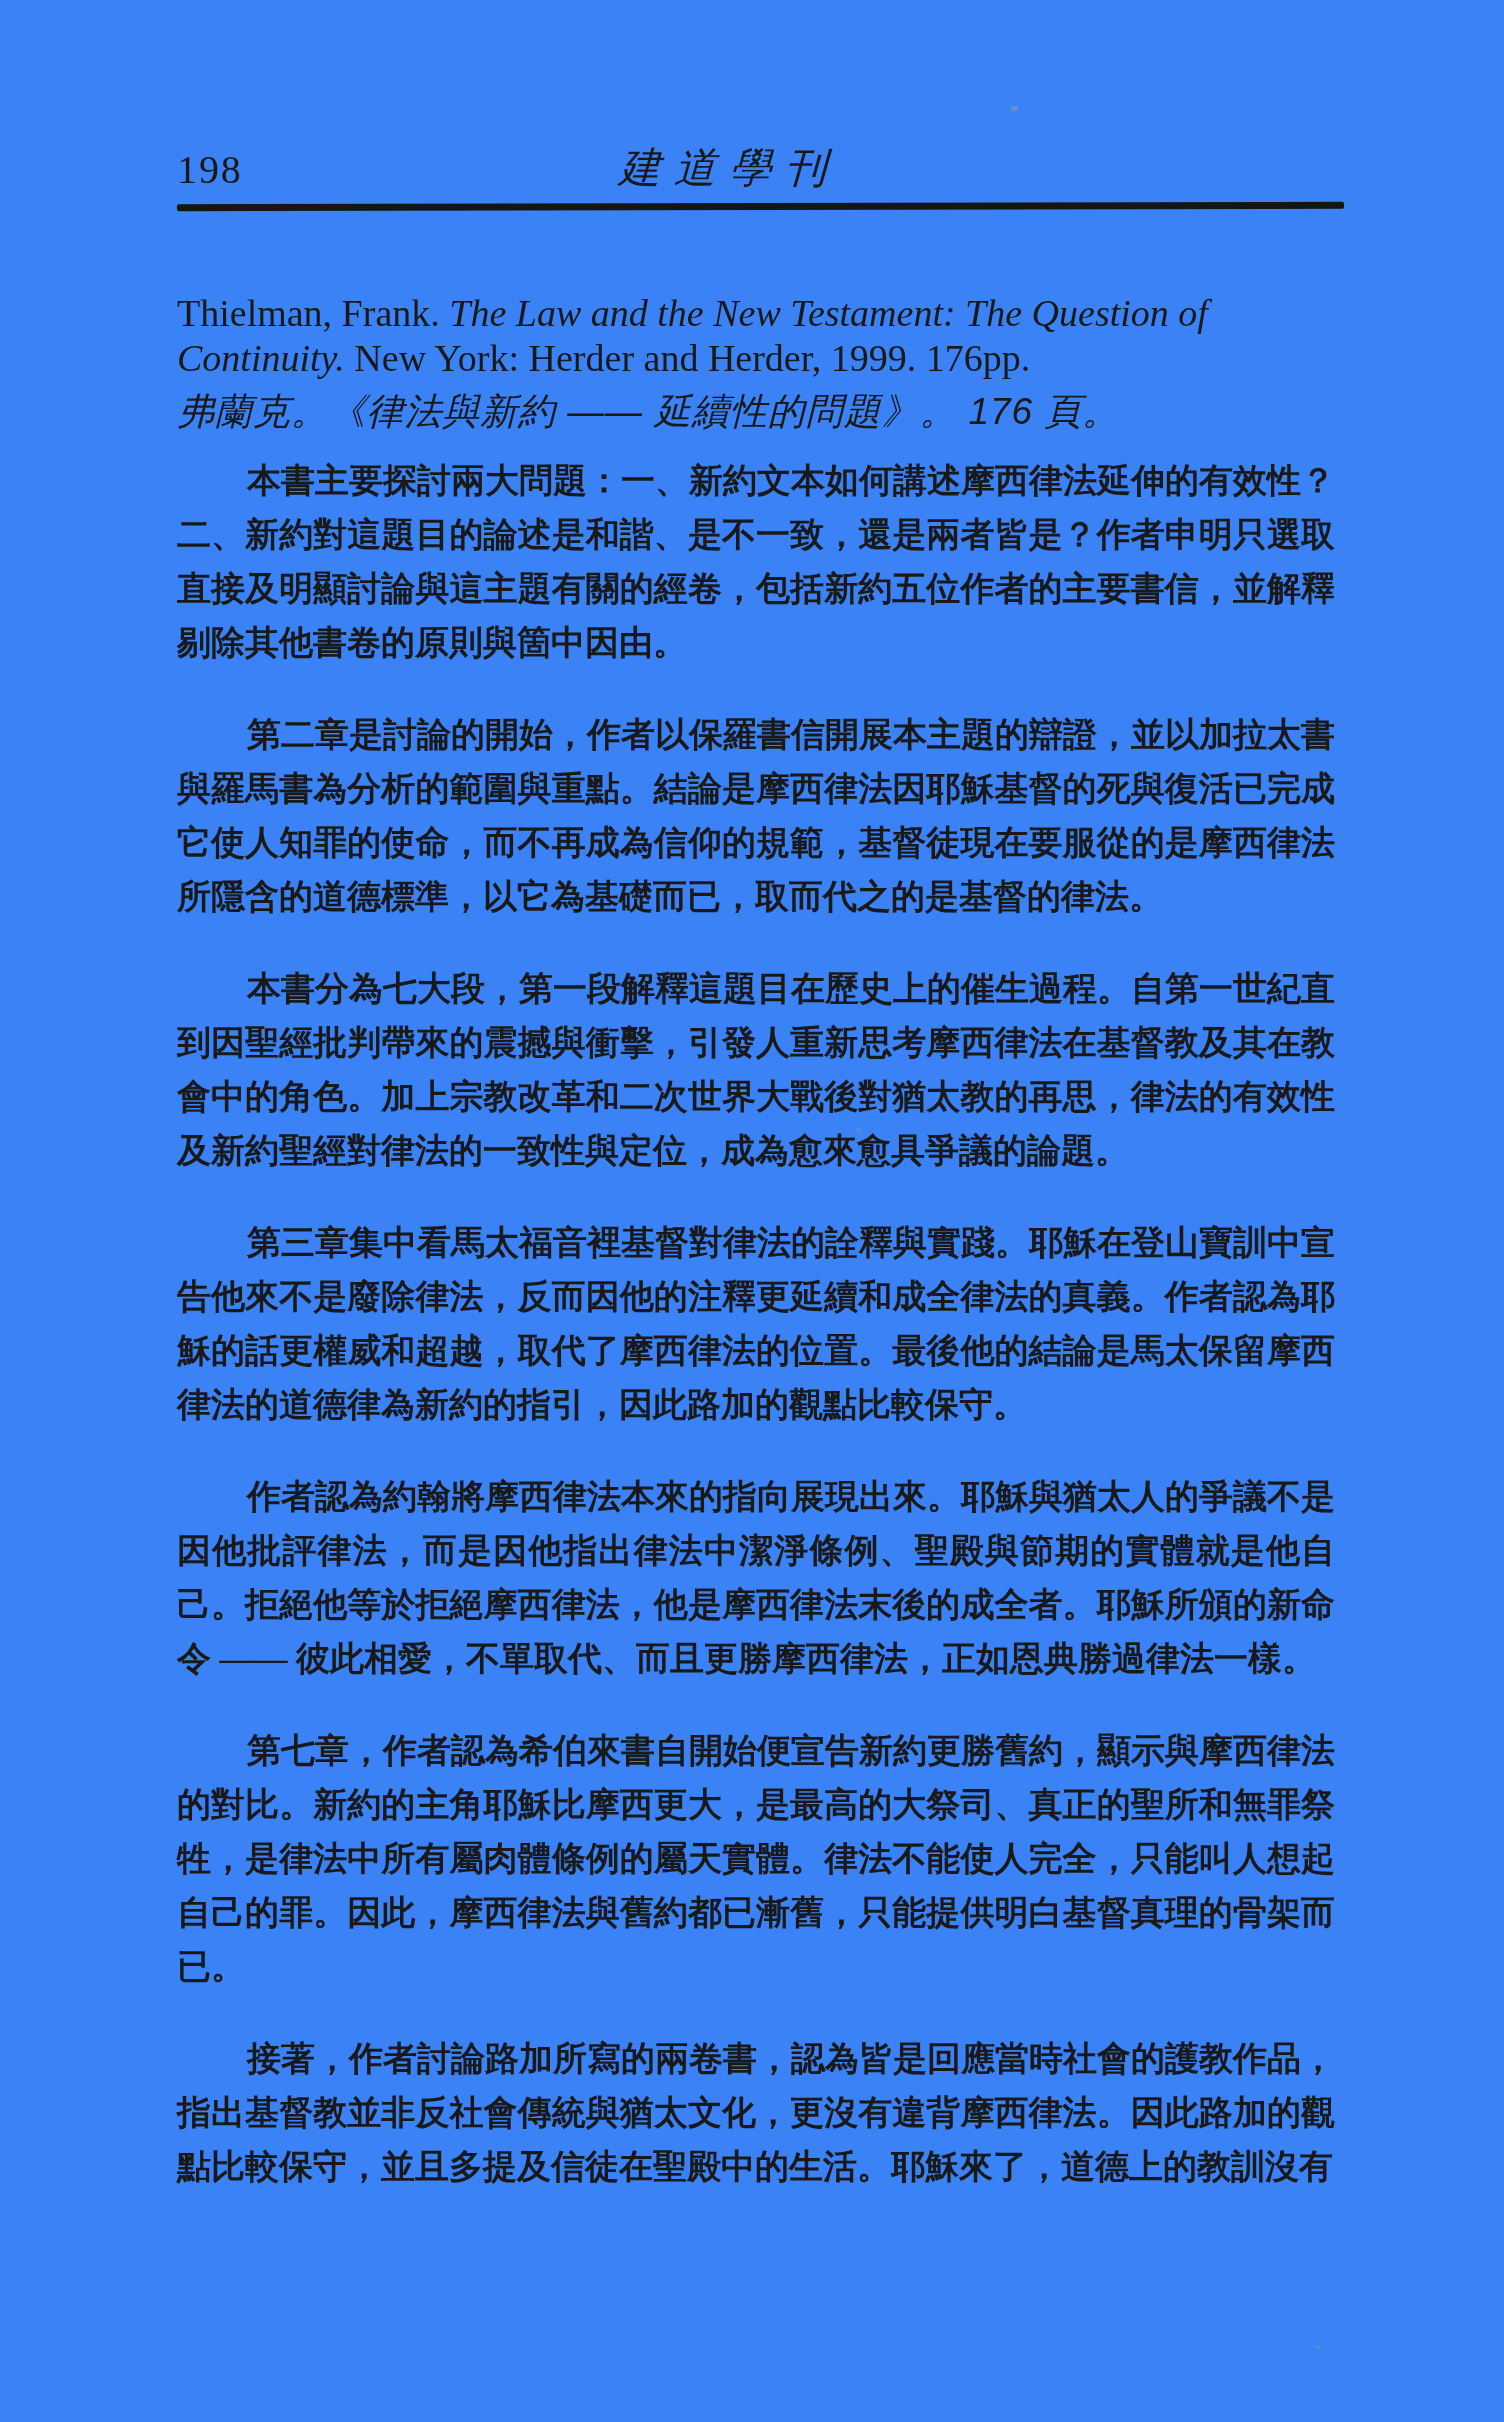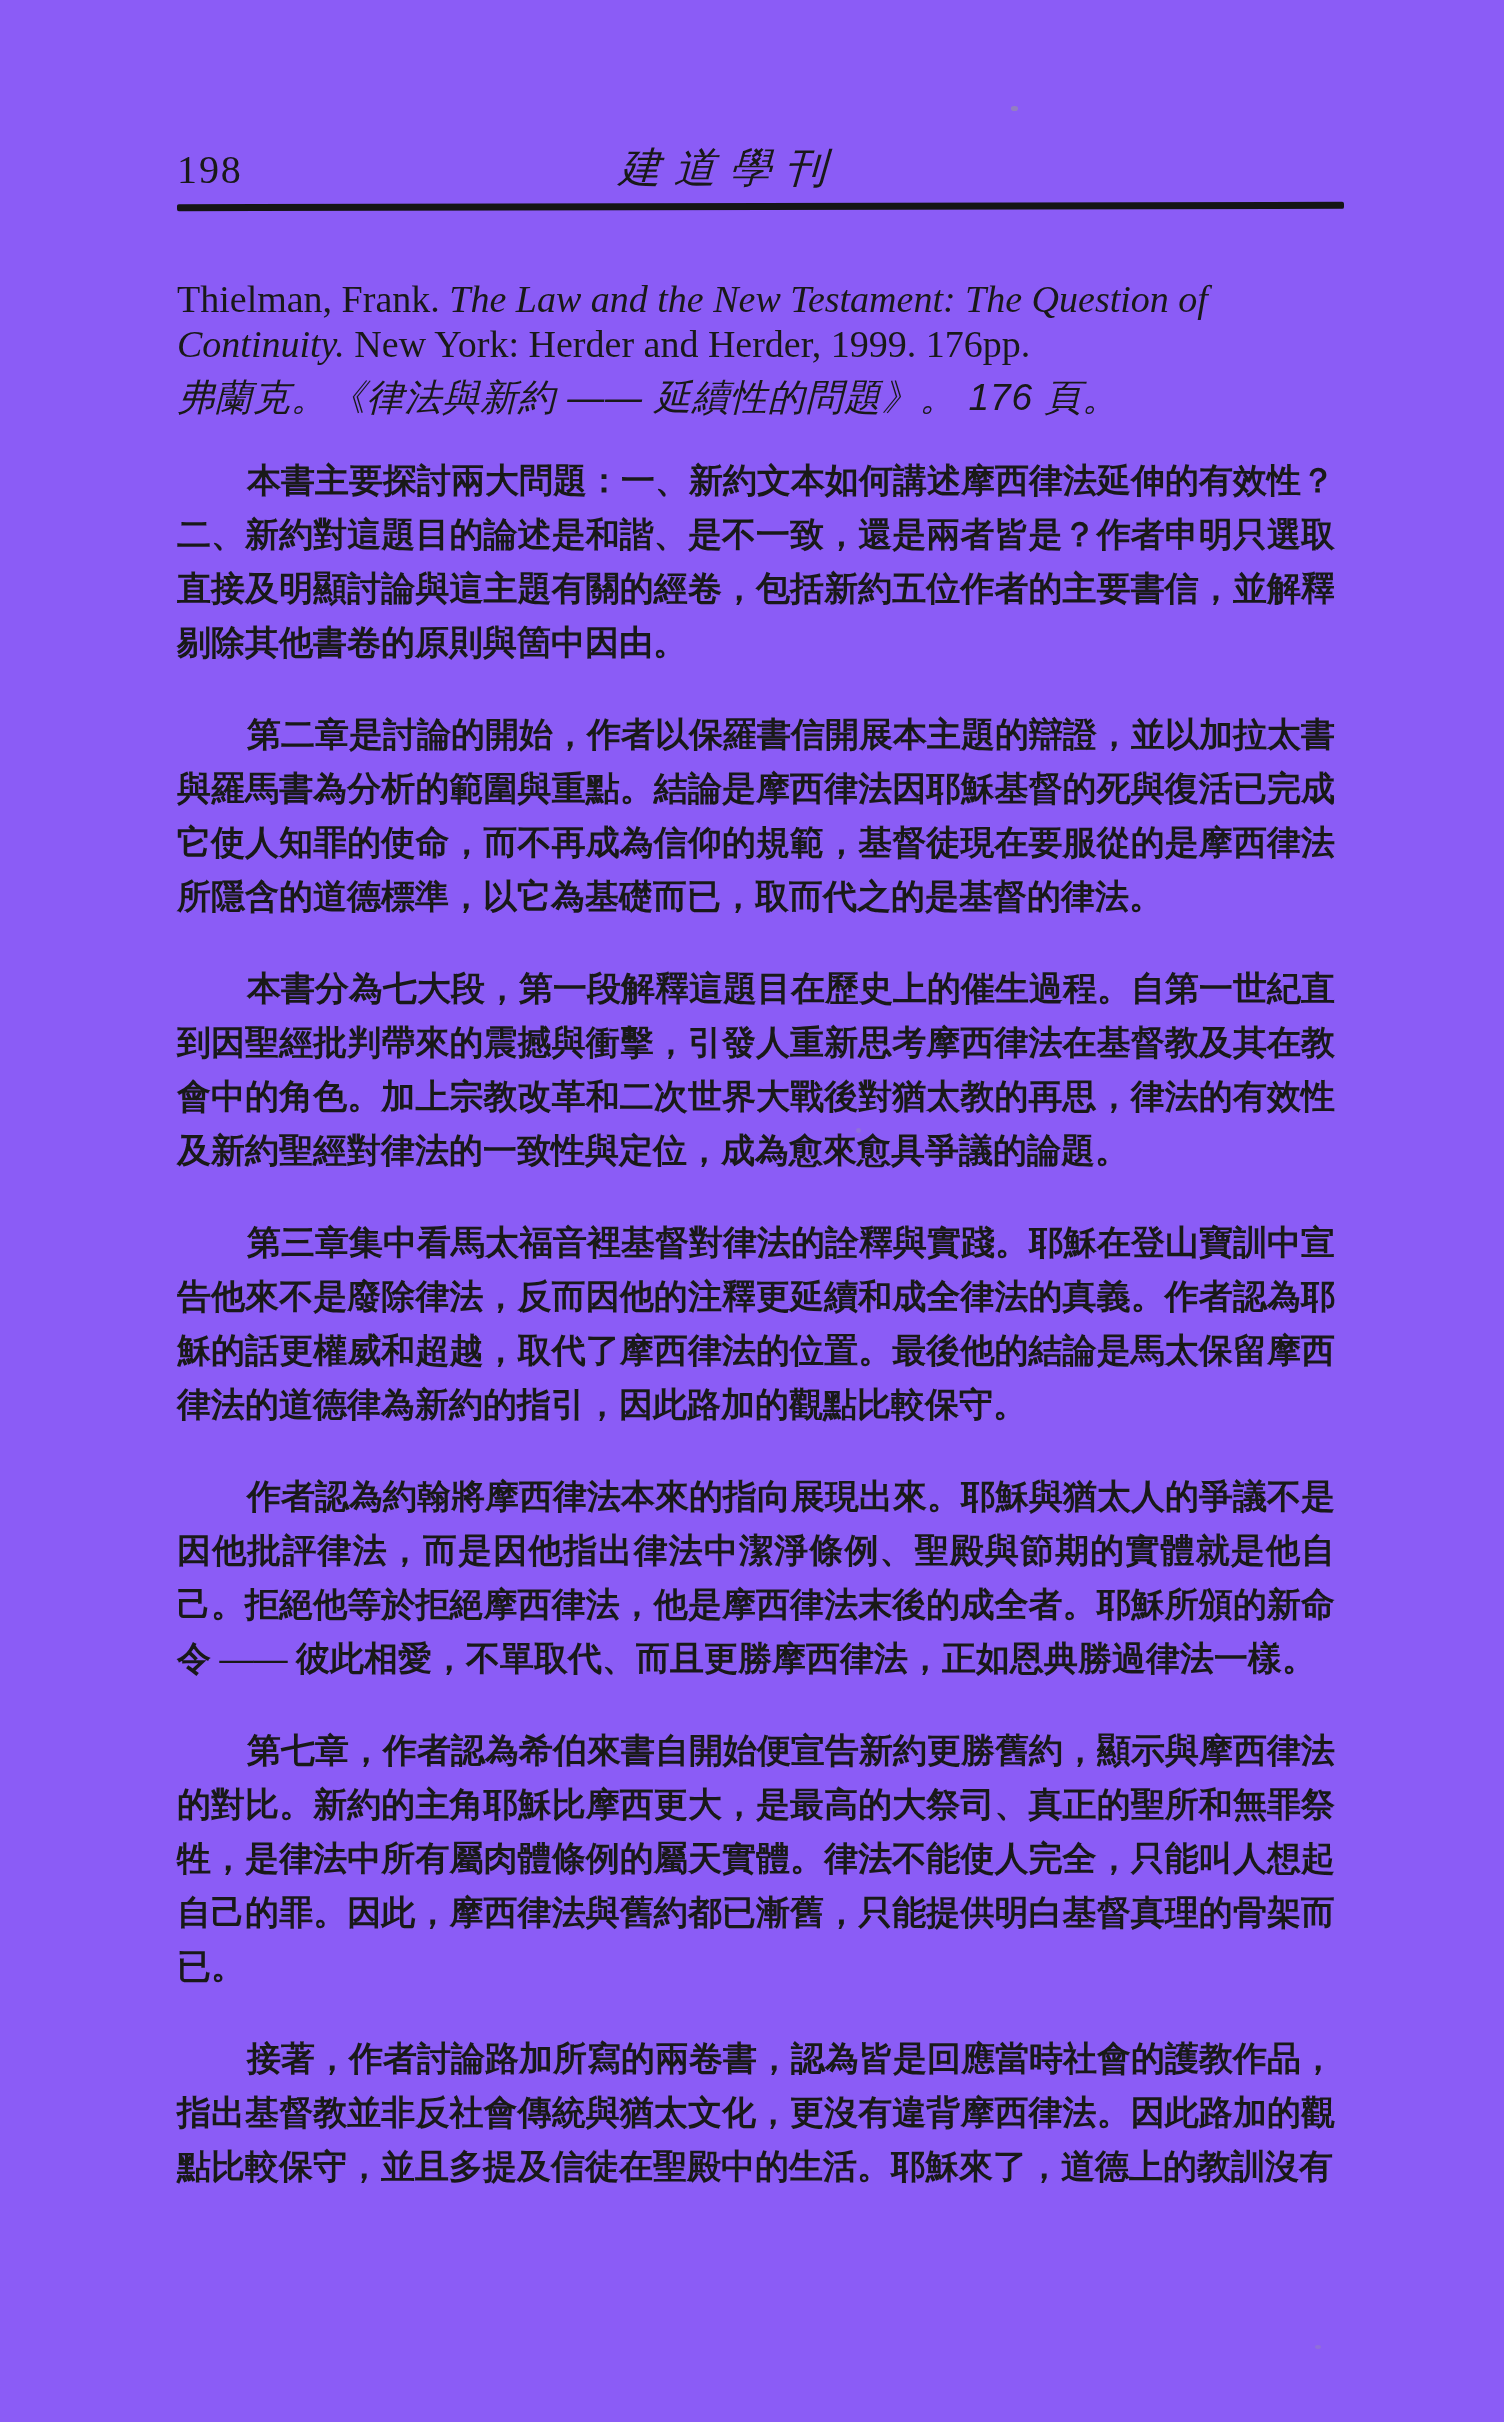--- a/index.html
+++ b/index.html
@@ -5,21 +5,21 @@
   html, body {
     margin: 0;
     padding: 0;
     background: #e8e8e6;
   }
   .page {
     position: relative;
     width: 1505px;
     height: 2423px;
     margin: 0 auto;
-    background: #8b5cf6;
+    background: #3b82f6;
     overflow: hidden;
     font-family: "Liberation Serif", "DejaVu Serif", serif;
     color: #191919;
   }
   
   .running-head {
     position: absolute;
     top: 140px;
     left: 177px;
     width: 1162px;
@@ -49,21 +49,21 @@
     left: 177px;
     width: 1167px;
     height: 6.6px;
     background: #151515;
     border-radius: 1.9px;
     transform: rotate(-0.12deg);
   }
   
   .bibliography {
     position: absolute;
-    top: 277px;
+    top: 291px;
     left: 177px;
     width: 1162px;
     font-size: 38px;
     line-height: 1.18;
   }
   .bib-title { font-style: italic; }
   .bib-chinese {
     margin-top: 9.5px;
     font-family: "Liberation Sans", "DejaVu Sans", sans-serif;
     font-size: 37px;

